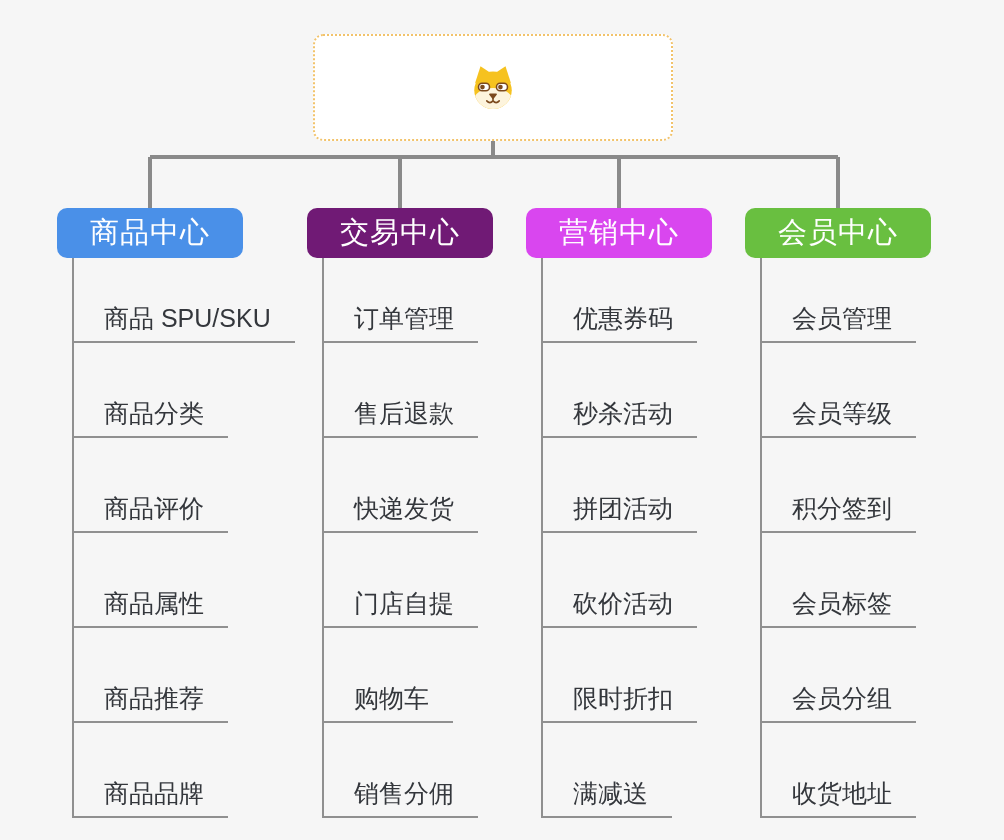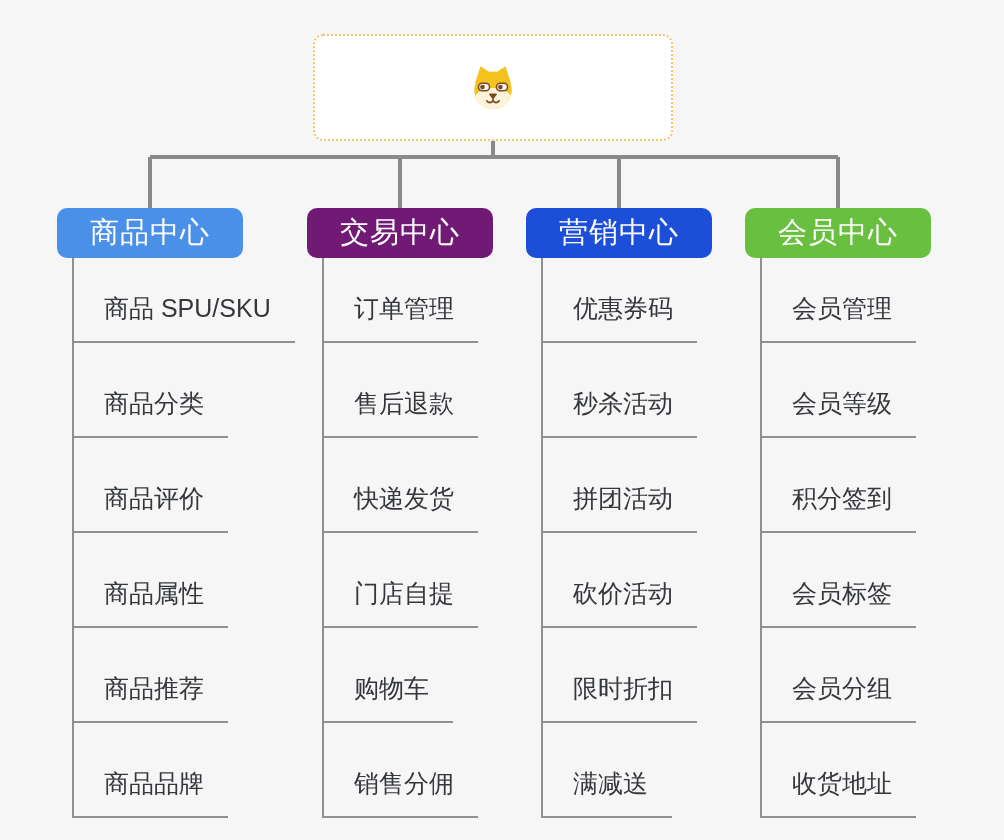--- a/index.html
+++ b/index.html
@@ -61,21 +61,21 @@
   }
   .child-row {
     height: 95px;
     display: flex;
     align-items: flex-end;
   }
   .child-row:first-child { height: 85px; }
   .child-label {
     display: inline-block;
     border-bottom: 2px solid var(--line, #909090);
-    padding: 0 24px 17px 30px;
+    padding: 0 24px 7px 30px;
     font-size: 25px;
     line-height: 1.25;
     color: #34373c;
     white-space: nowrap;
   }
 </style>
 </head>
 <body style="background: rgb(246, 246, 246);">
 
 <div class="canvas">
@@ -151,21 +151,21 @@
           <div class="child-row">
             <span class="child-label">购物车</span>
           </div>
           <div class="child-row">
             <span class="child-label">销售分佣</span>
           </div>
         </div>
   </div>
 
   <div class="branch" style="left: 526px;">
-    <div class="branch-header" style="background: #1d4ed8;">
+    <div class="branch-header" style="background: #d946ef;">
       <span>营销中心</span>
     </div>
     <div class="branch-children">
           <div class="child-row">
             <span class="child-label">优惠券码</span>
           </div>
           <div class="child-row">
             <span class="child-label">秒杀活动</span>
           </div>
           <div class="child-row">

